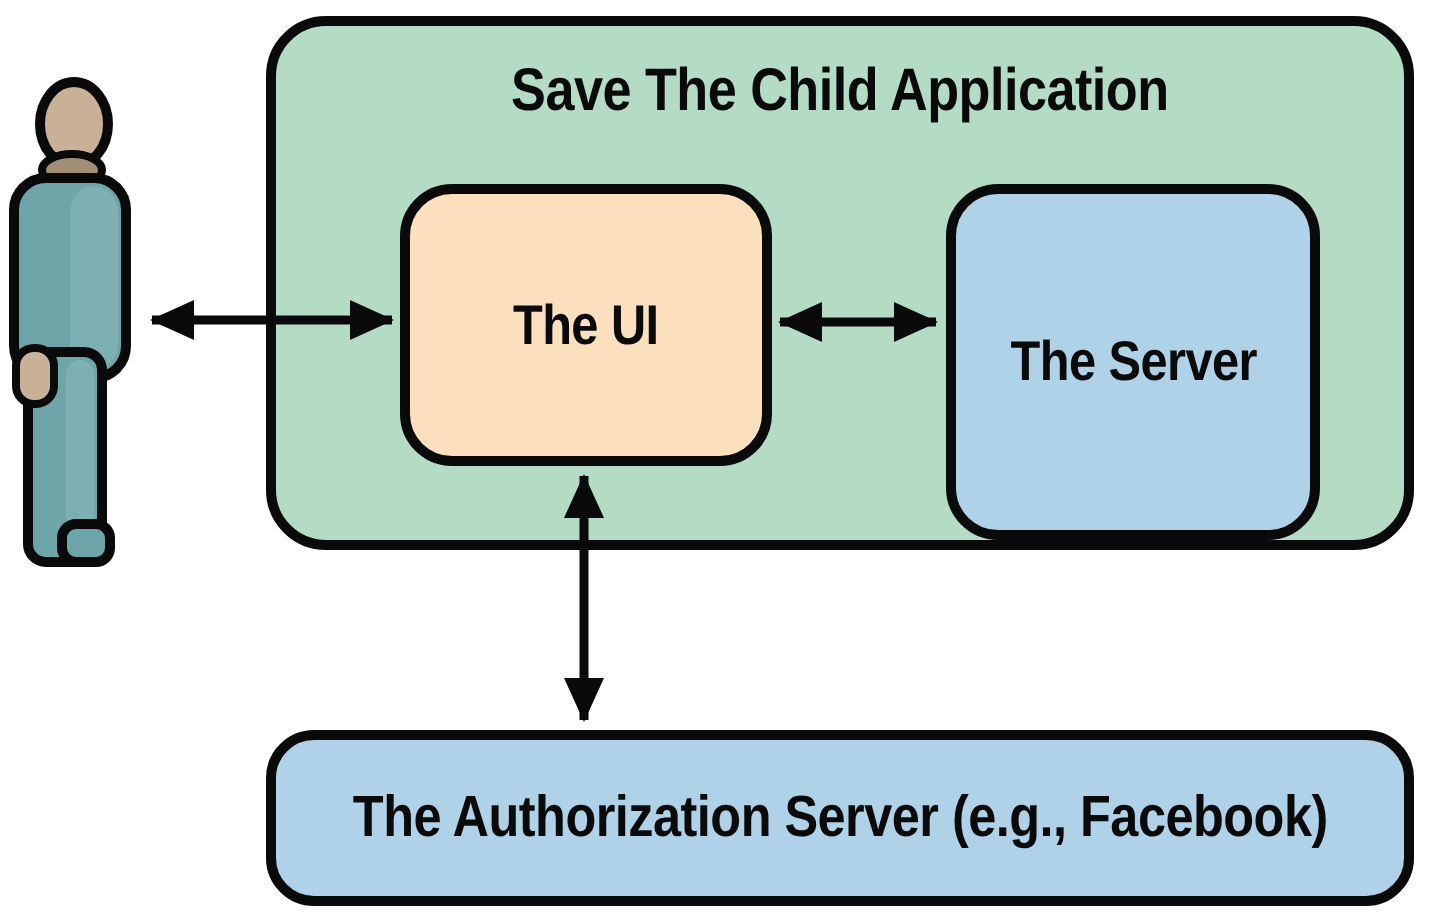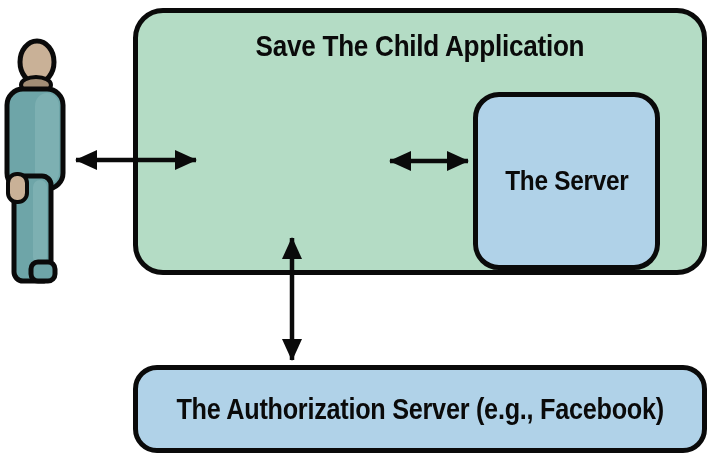--- a/index.html
+++ b/index.html
@@ -73,20 +73,25 @@
 
     <rect x="7" y="138" width="19" height="28" rx="9" style="fill:var(--skin);stroke:var(--ink);stroke-width:4"></rect>
   </svg>
 
   <div class="box app-container">
     <div class="app-title">
       <span class="condensed">Save The Child Application</span>
     </div>
   </div>
 
+  <div class="box ui-box">
+    <span class="label">
+      <span class="condensed">The UI</span>
+    </span>
+  </div>
 
   <div class="box server-box">
     <span class="label">
       <span class="condensed">The Server</span>
     </span>
   </div>
 
   <div class="box auth-box">
     <span class="label">
       <span class="condensed">The Authorization Server (e.g., Facebook)</span>

